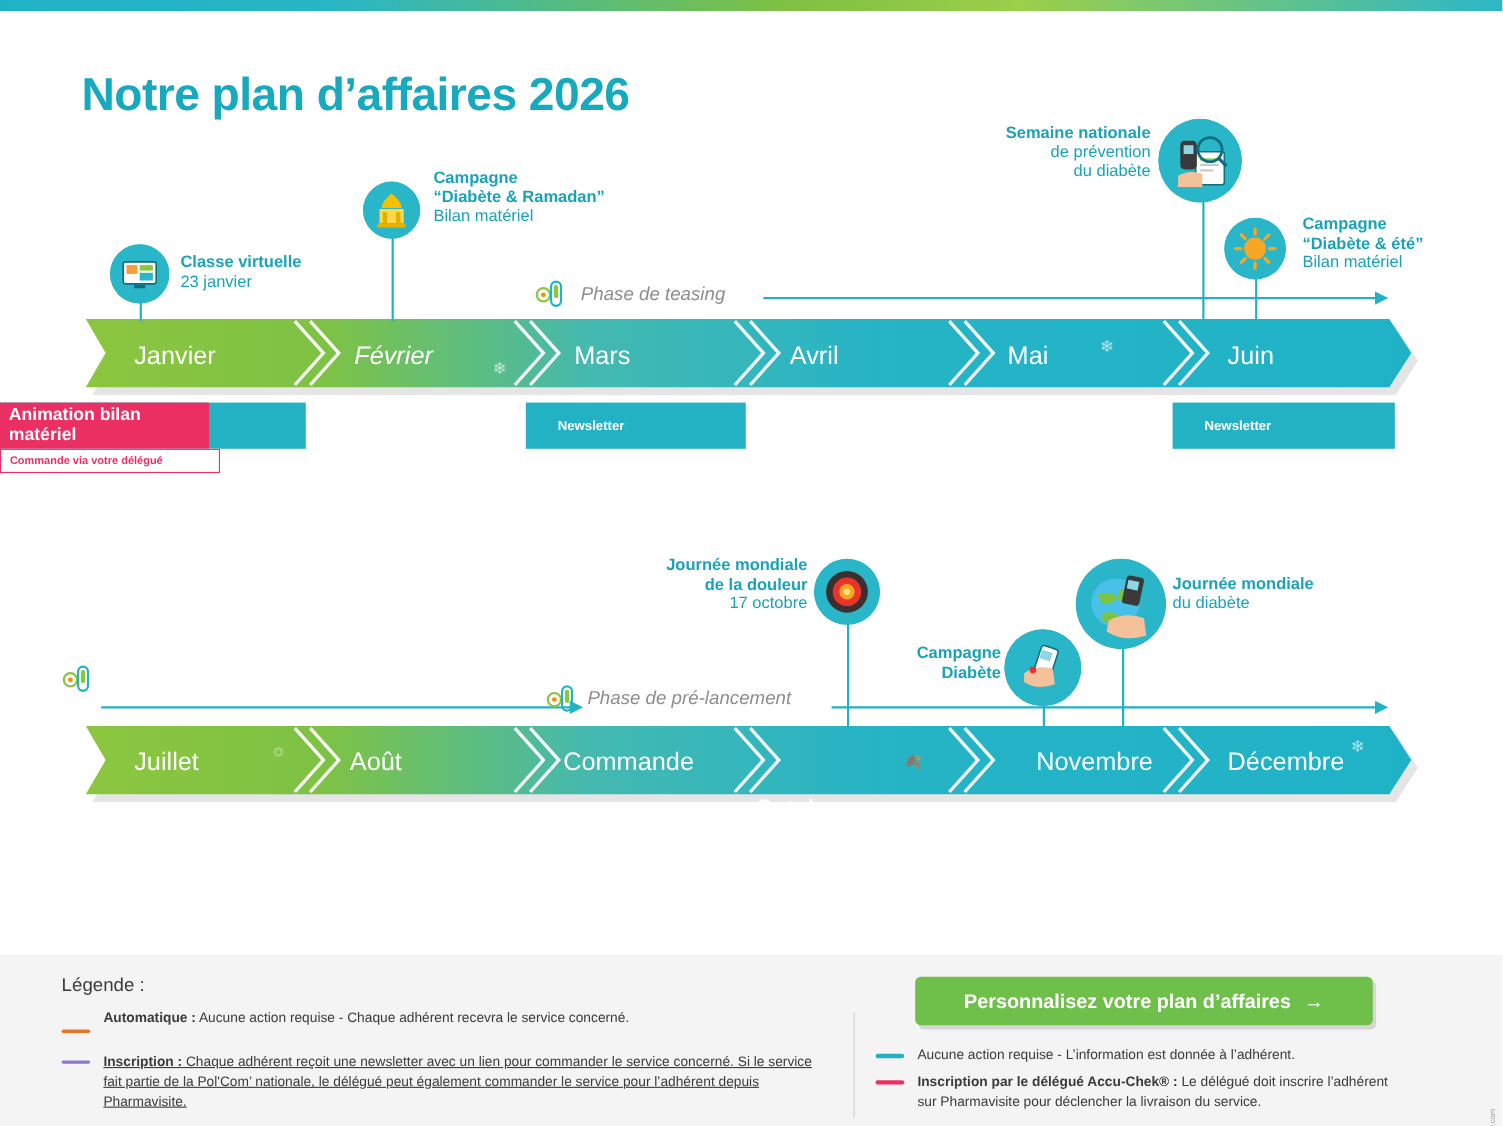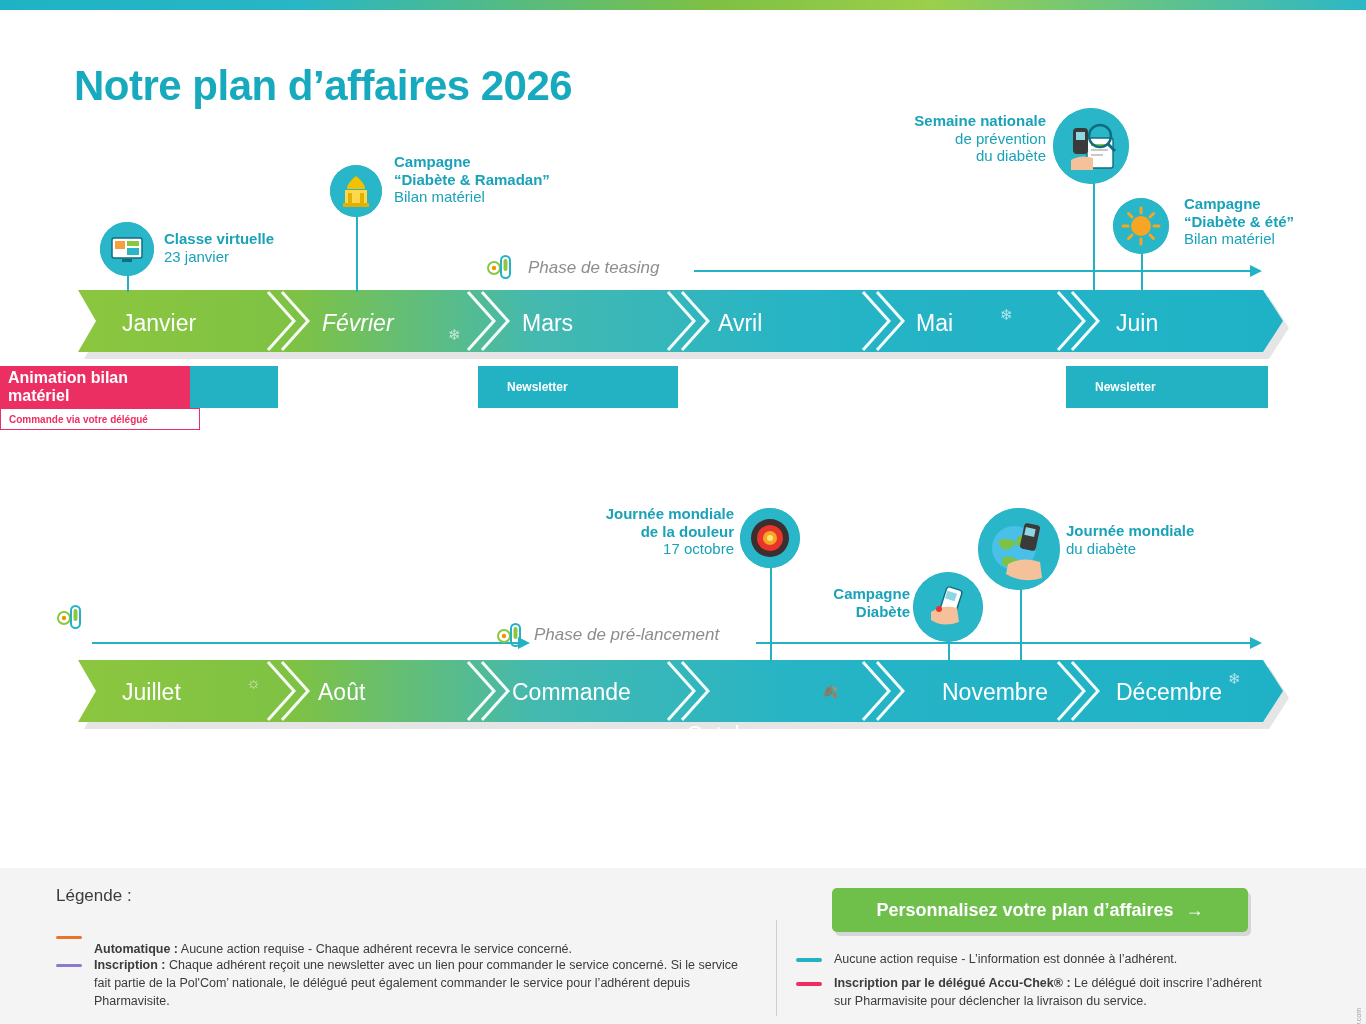--- a/index.html
+++ b/index.html
@@ -316,27 +316,27 @@
 </div>
 <div class="lbl" style="left:1066px; top:522px; font-size:15px;">
   <b>Journée mondiale</b>
   <span>du diabète</span>
 </div>
 
 <div class="legend">
   <div class="legend-title">Légende :</div>
 
   <div class="dash" style="left:56px; top:68px; background:#e8732a;"></div>
-  <div class="leg-row" style="left:94px; top:72px; width:650px;">
+  <div class="leg-row" style="left:94px; top:48px; width:650px;">
     <b>Automatique :</b>
     <span>Aucune action requise - Chaque adhérent recevra le service concerné.</span>
   </div>
 
   <div class="dash" style="left:56px; top:96px; background:#8c79c9;"></div>
-  <div class="leg-row" style="left:94px; top:88px; width:650px;">
+  <div class="leg-row" style="left:94px; top:88px; width:650px;text-decoration:underline;">
     <b>Inscription :</b>
     <span>Chaque adhérent reçoit une newsletter avec un lien pour commander le service concerné. Si le service fait partie de la Pol'Com’ nationale, le délégué peut également commander le service pour l’adhérent depuis Pharmavisite.</span>
   </div>
 
   <div class="vline" style="left:776px; top:52px; height:96px;"></div>
 
   <div class="dash" style="left:796px; top:90px; background:#22b2c4; height:4px;"></div>
   <div class="leg-row" style="left:834px; top:82px; width:430px;">
     <span>Aucune action requise - L’information est donnée à l’adhérent.</span>
   </div>

